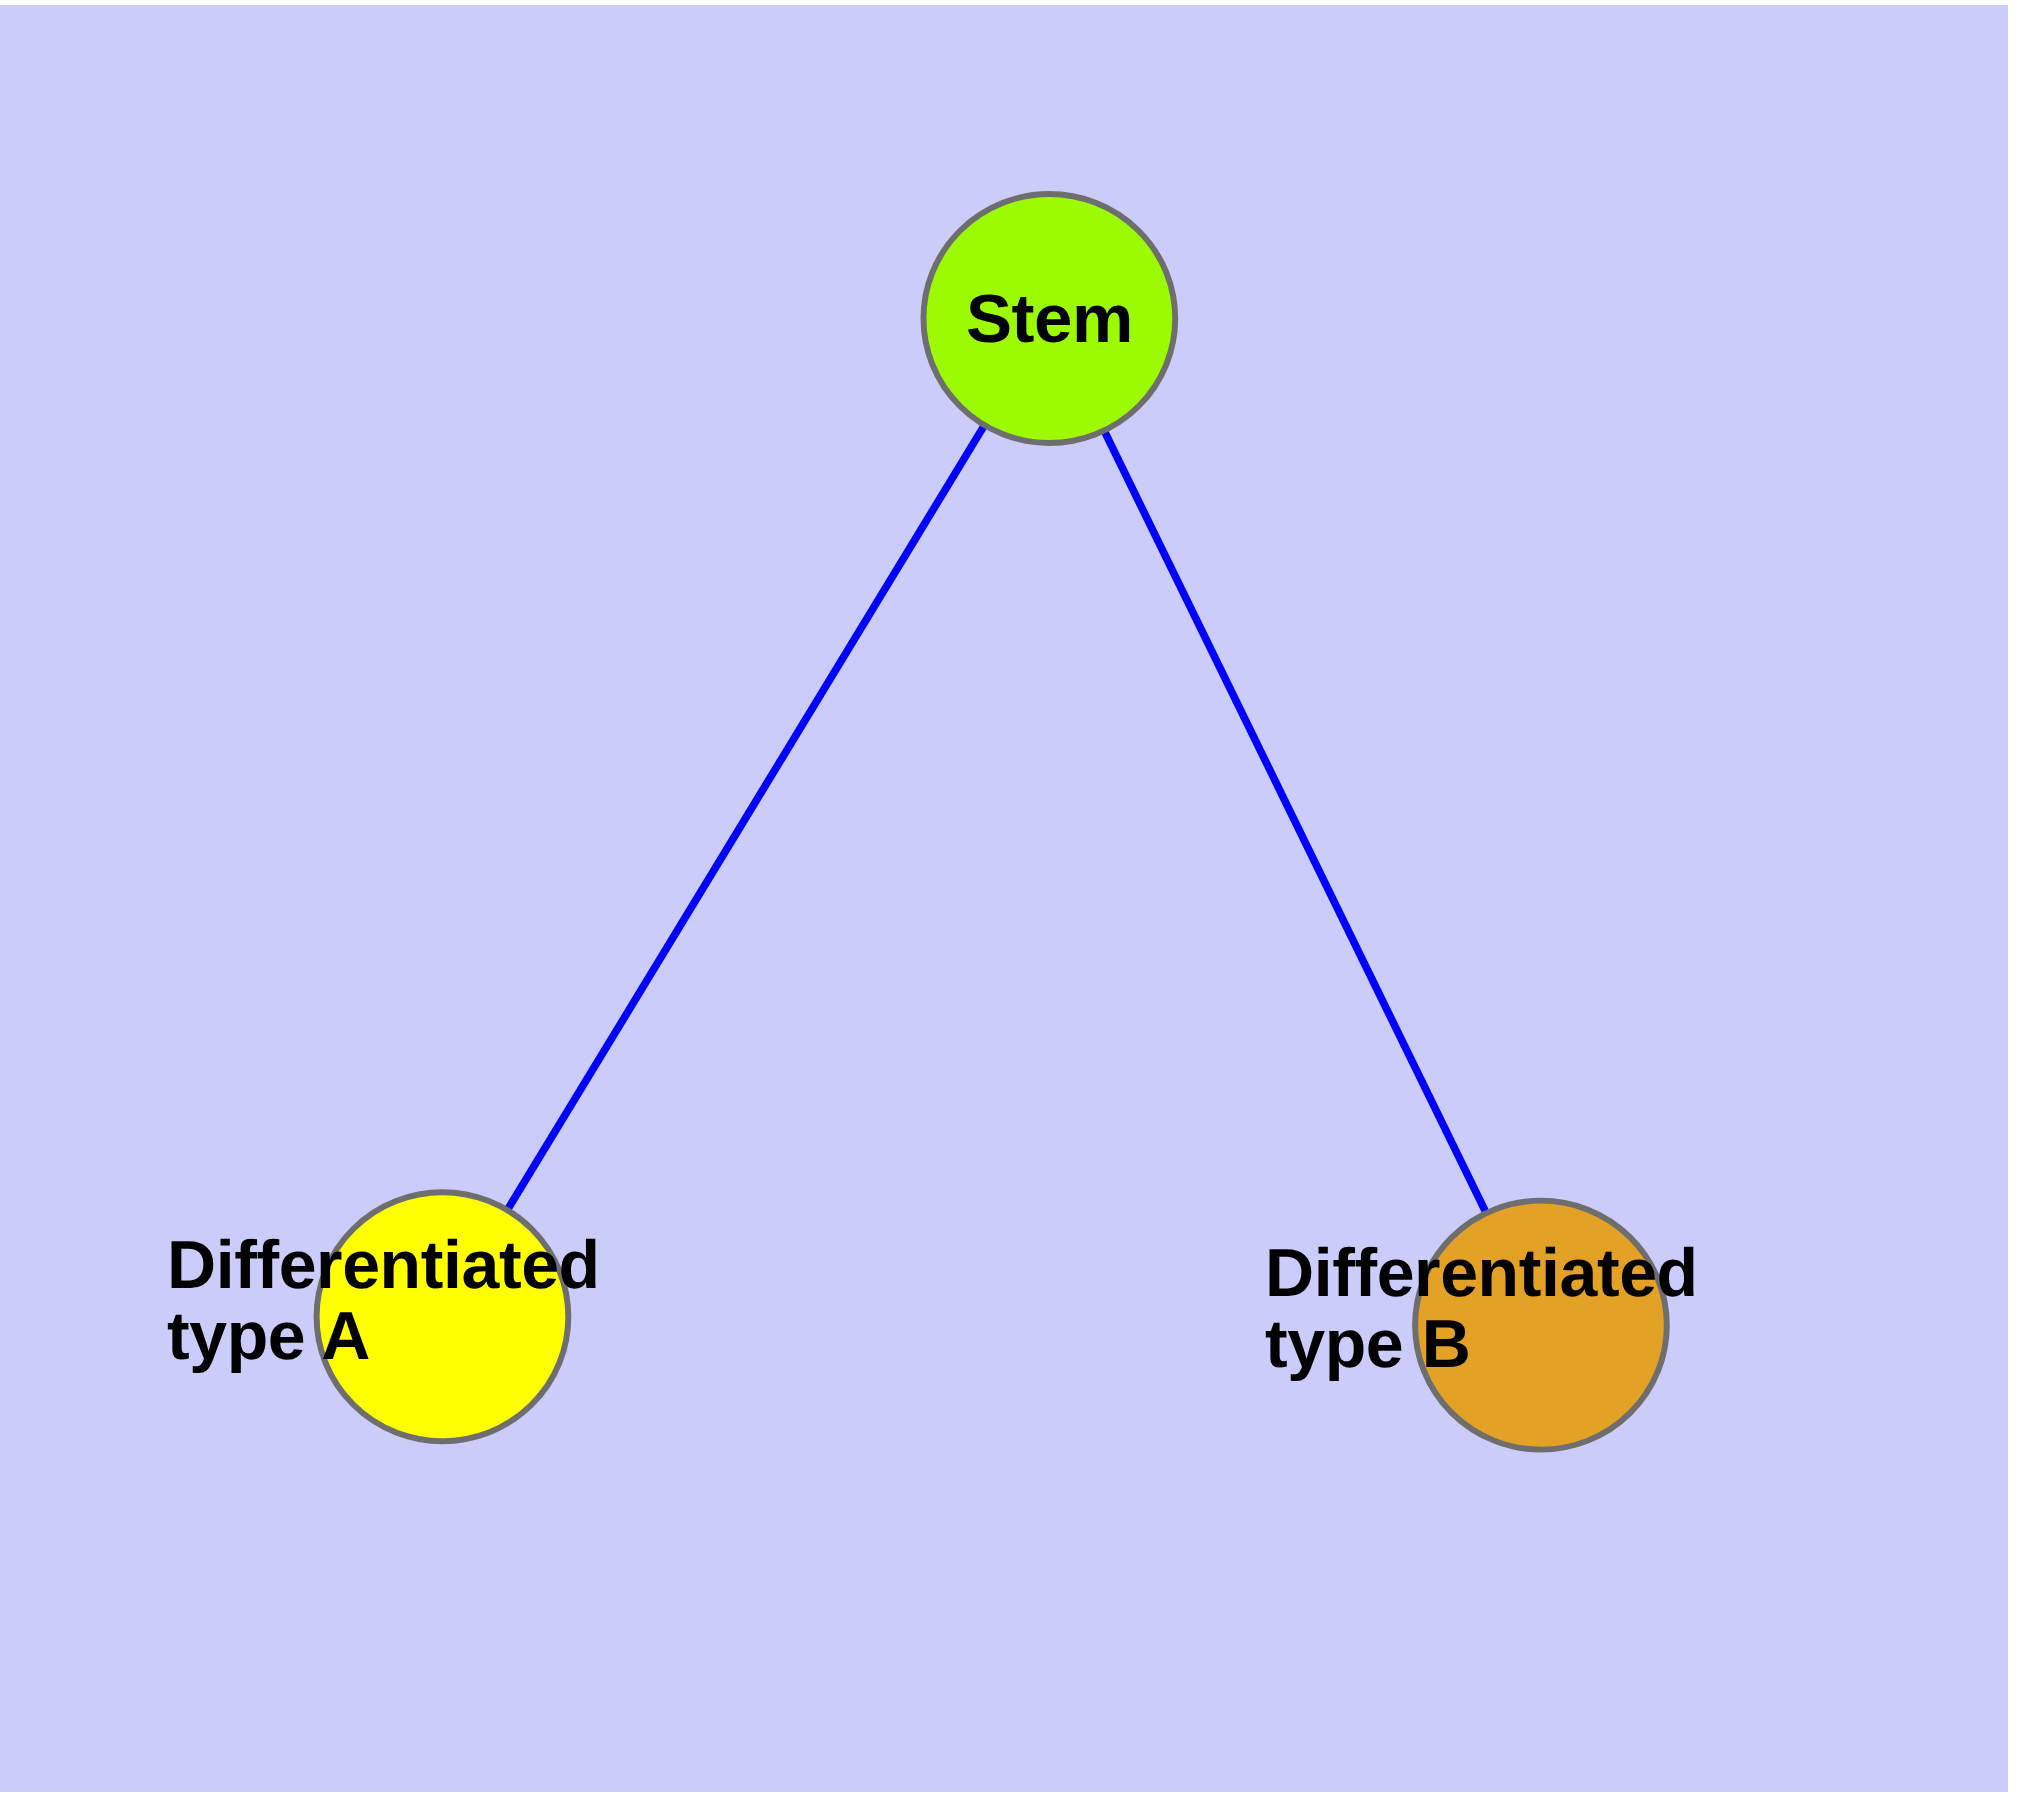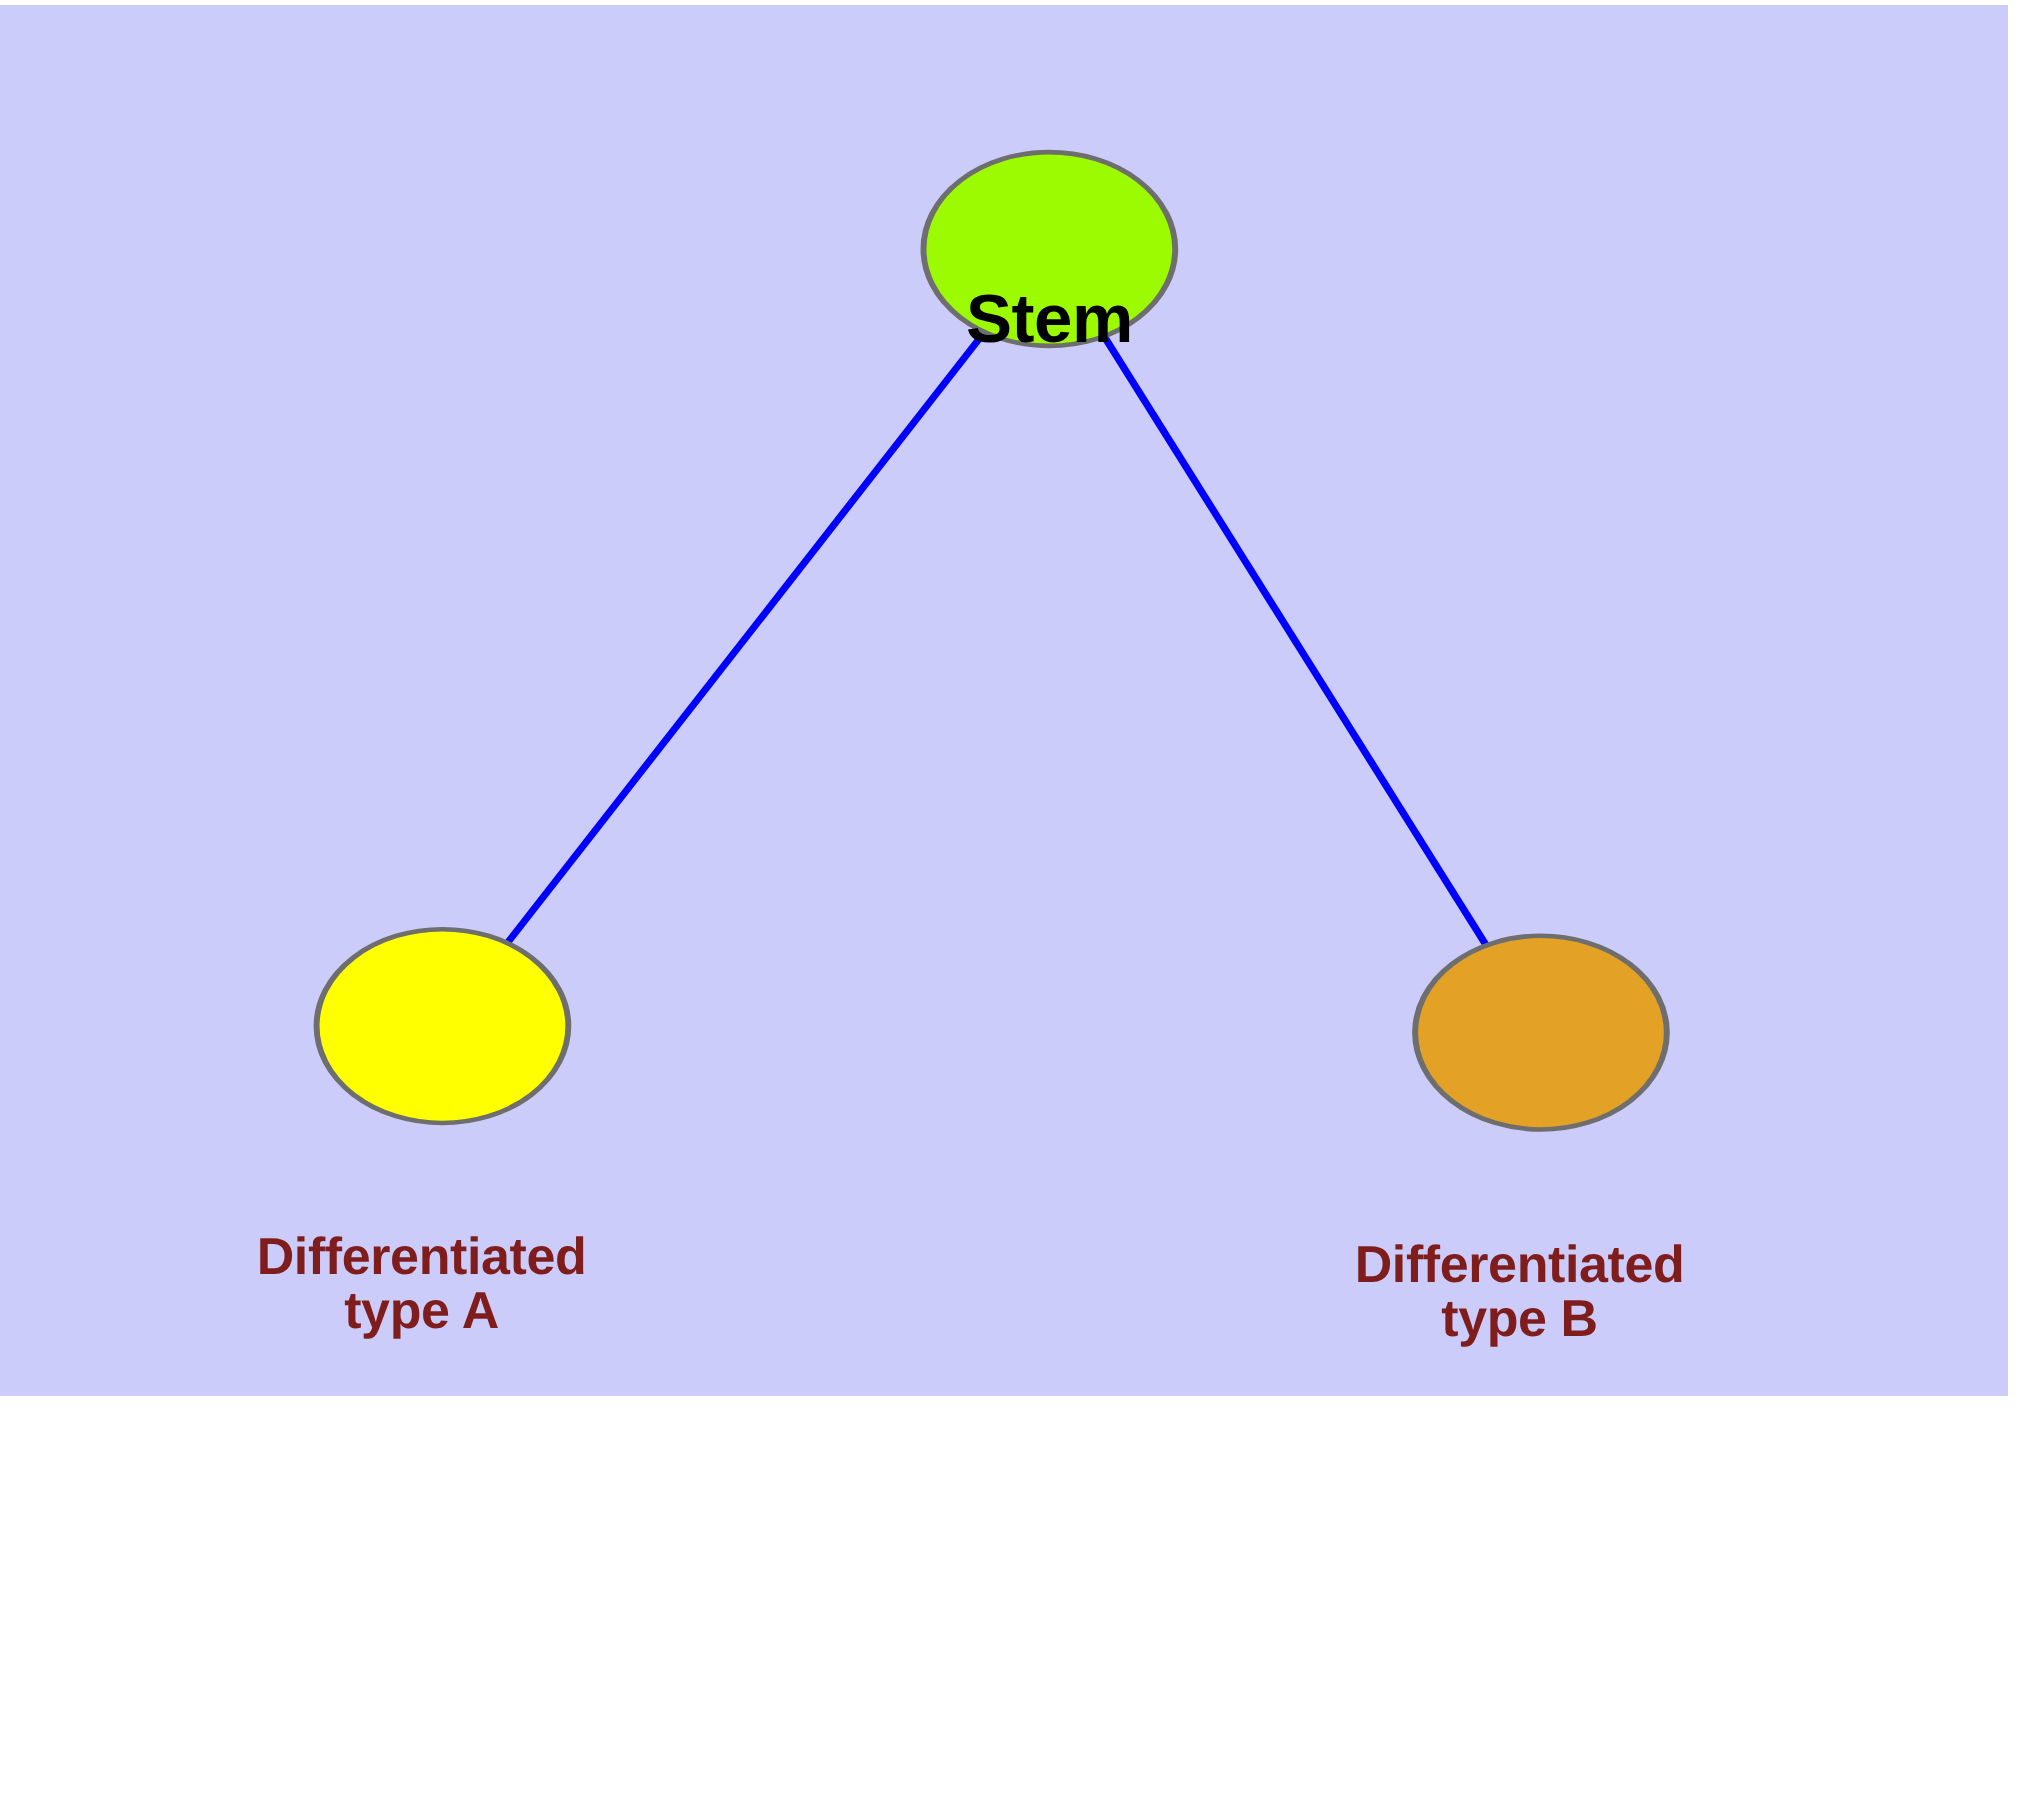--- a/index.html
+++ b/index.html
@@ -14,38 +14,38 @@
     height: 1812px;
     background: #ffffff;
     overflow: hidden;
     font-family: "Liberation Sans", "DejaVu Sans", sans-serif;
   }
   #plot-area {
     position: absolute;
     left: 0;
     top: 5.1px;
     width: 2008px;
-    height: 1391px;
+    height: 1787px;
     background: #ccccfa;
   }
   #graph-svg {
     position: absolute;
     left: 0;
     top: 0;
     width: 100%;
     height: 100%;
     display: block;
   }
   .node-label-outside {
     position: absolute;
-    color: #7f1d1d;
+    color: #000000;
     font-weight: bold;
-    font-size: 52px;
+    font-size: 68px;
     line-height: 1.04;
-    text-align: center;
+    text-align: left;
     white-space: pre;
     letter-spacing: -0.4px;
     pointer-events: none;
     text-rendering: geometricPrecision;
   }
   .node-label-inside {
     position: absolute;
     color: #000000;
     font-weight: bold;
     font-size: 69px;

